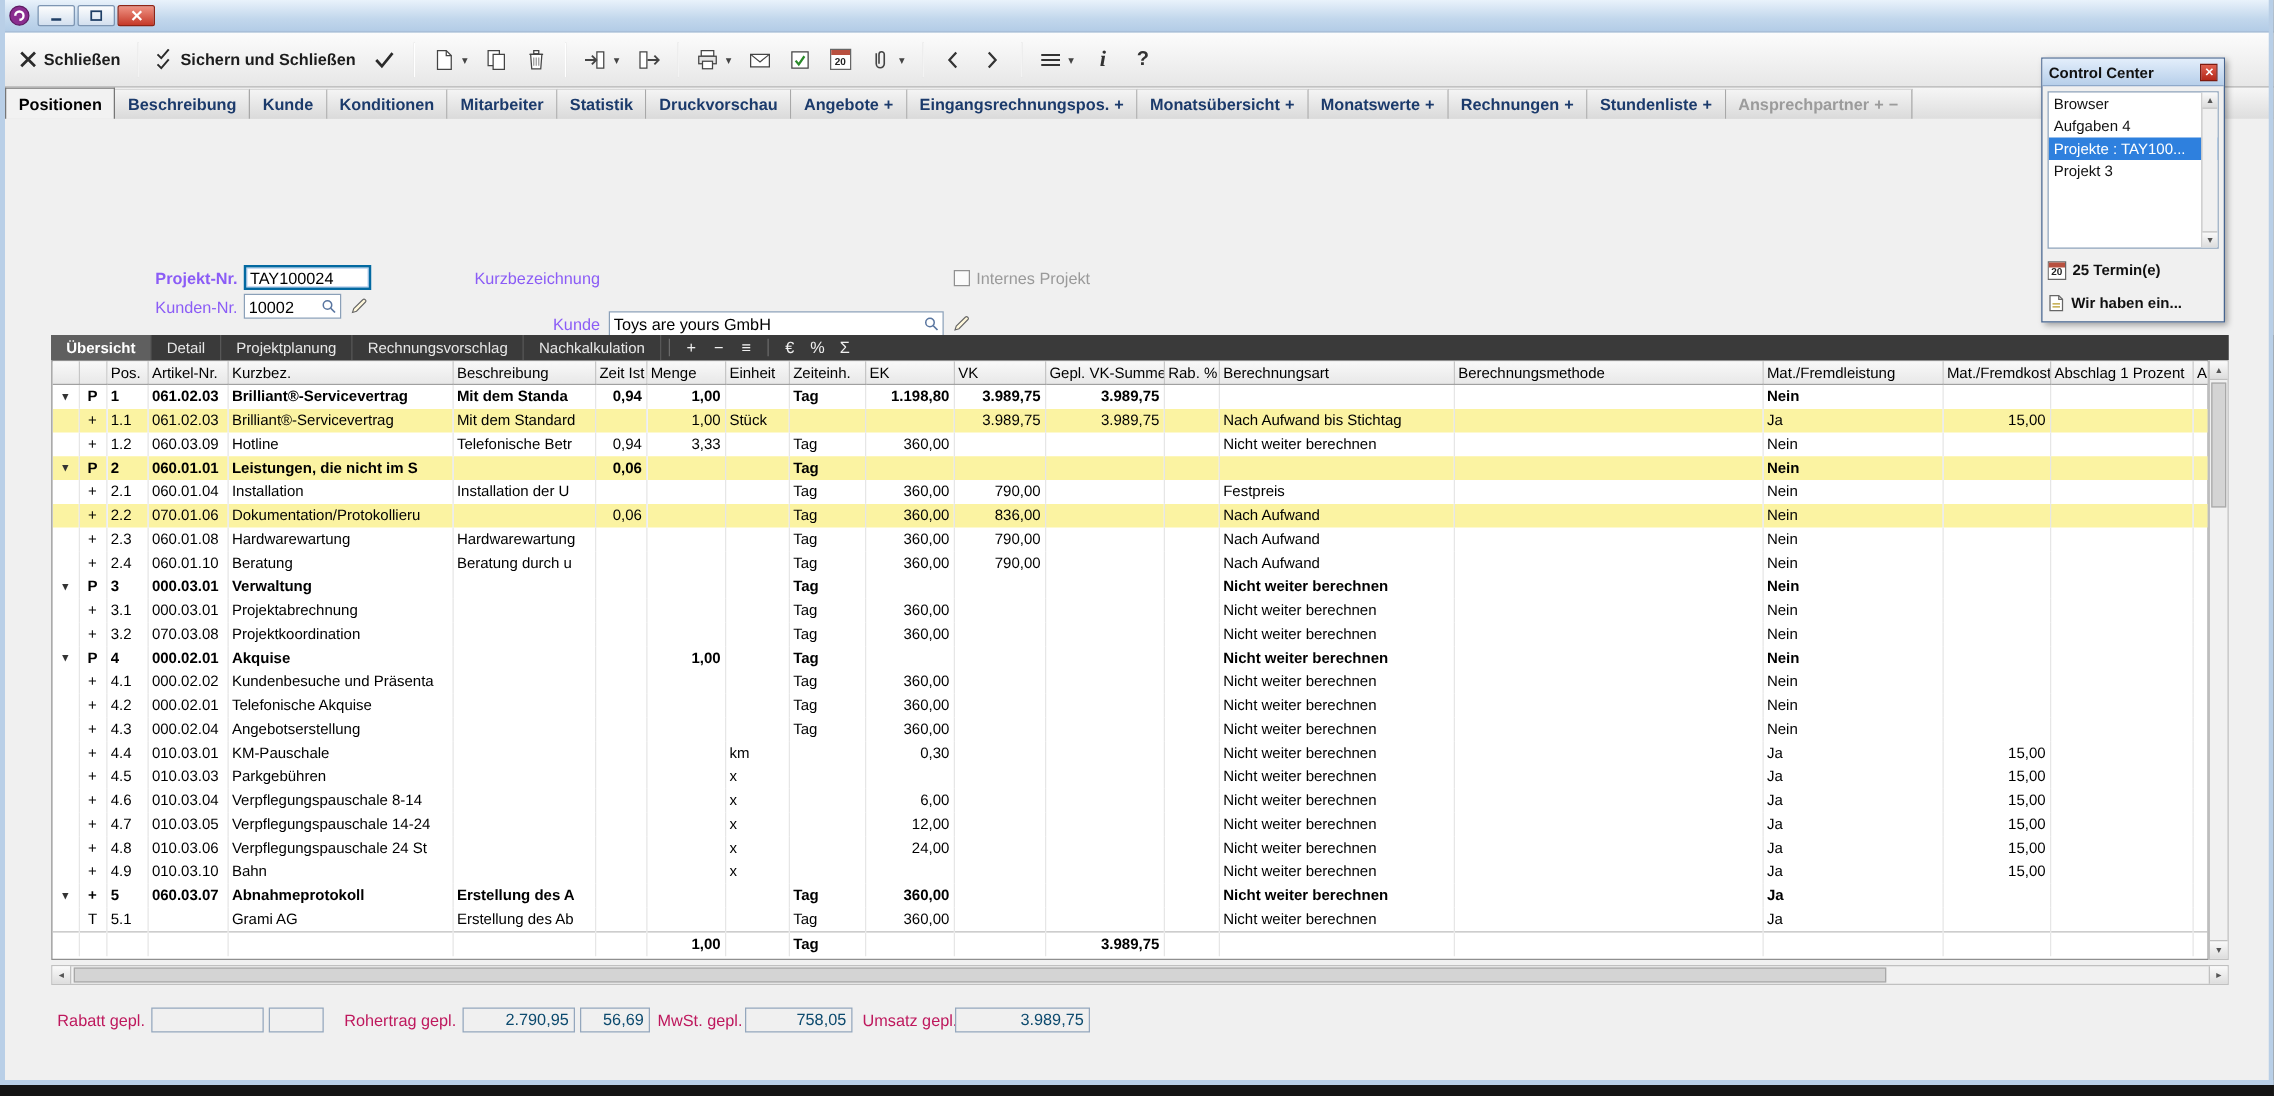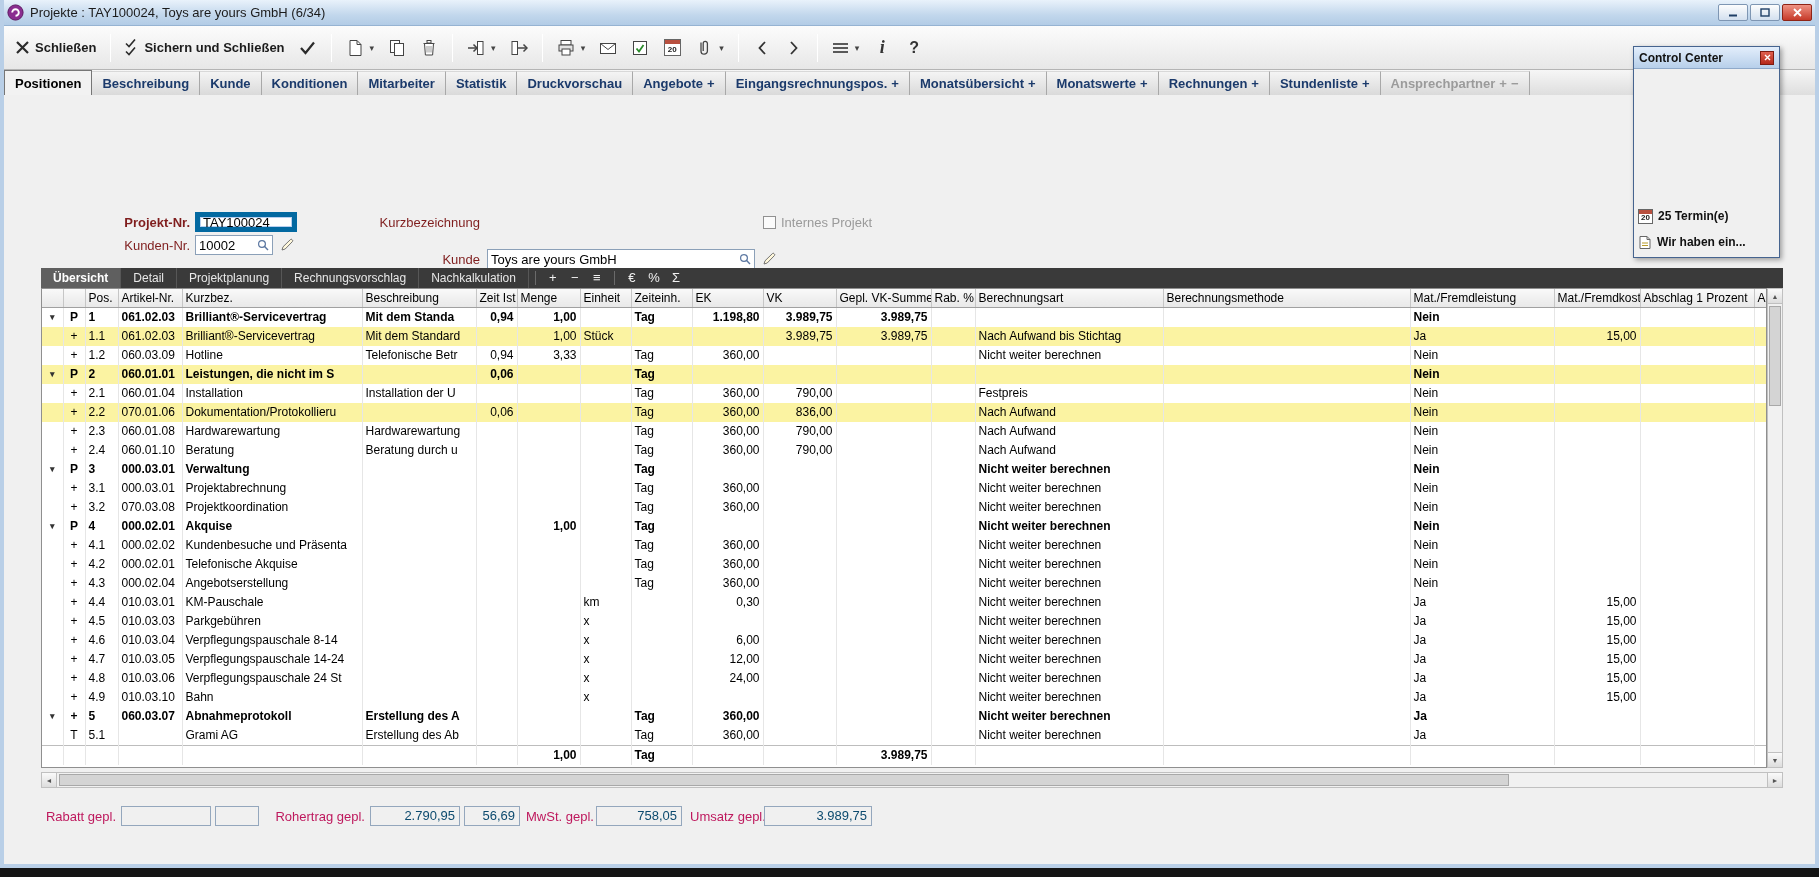--- a/index.html
+++ b/index.html
@@ -44,27 +44,27 @@
   .tab { height:24px; display:flex; align-items:center; gap:4px; padding:0 10px;
     border-right:1px solid #a8a8a8; border-top:1px solid #d8d8d8; background:linear-gradient(#f4f4f4,#dadada); }
   .tab .tlabel { font-size:13px; font-weight:bold; color:#1b3a6b; white-space:nowrap; }
   .tab .tplus { font-size:13px; font-weight:bold; color:#1b3a6b; }
   .tab.active { height:25px; background:#f2f2f2; border:1px solid #767676; border-bottom:none; }
   .tab.active .tlabel { color:#000; }
   .tab.disabled .tlabel, .tab.disabled .tplus { color:#9b9b9b; }
 
   
   .form-area { position:absolute; left:0; top:95px; right:0; height:173px; background:#f0f0f0; }
-  .lbl { position:absolute; height:20px; line-height:20px; font-size:13px; color:#7f1d1d; text-align:right; white-space:nowrap; }
+  .lbl { position:absolute; height:20px; line-height:20px; font-size:13px; color:#8b5cf6; text-align:right; white-space:nowrap; }
   .lbl.bold { font-weight:bold; }
   .lbl.dim { color:#9a9a9a; }
   .box { position:absolute; height:20px; background:#fff; border:1px solid #8ba0b8; display:flex; align-items:center; }
   .box input { border:none; outline:none; flex:1; min-width:0; background:transparent;
     font-family:"Liberation Sans", sans-serif; font-size:13px; padding:0 3px; color:#000; }
-  .box.focusblue { border:5px solid #0369a1; box-shadow:0 0 0 1px #b9d0f0 inset; }
+  .box.focusblue { border:2px solid #0369a1; box-shadow:0 0 0 1px #b9d0f0 inset; }
   .box.gray { background:#f1f1f1; }
   .box.disabled { background:#ececec; border-color:#a8b6c6; }
   .box.area { height:36px; align-items:flex-start; }
   .box.area .areatext { font-size:13px; padding:2px 3px; }
   .combo-btn { width:17px; align-self:stretch; border-left:1px solid #9ab0c6;
     background:linear-gradient(#f5f5f5,#d9d9d9); display:flex; align-items:center; justify-content:center; font-size:9px; color:#333; }
   .field-icon { width:14px; display:flex; align-items:center; justify-content:center; margin-right:2px; }
   .iconbtn { position:absolute; width:19px; height:20px; display:flex; align-items:center; justify-content:center;
     background:transparent; border:none; }
   .calbtn { position:absolute; width:19px; height:20px; display:flex; align-items:center; justify-content:center;
@@ -146,21 +146,20 @@
 
 <div class="window">
 
   <div class="titlebar">
     <span class="app-icon">
       <svg width="17" height="17" viewBox="0 0 17 17">
           <circle cx="8.5" cy="8.5" r="7.6" fill="#8a2d8f" stroke="#5e1a62"></circle>
           <path d="M5.2 8.5a3.3 3.3 0 1 1 3.3 3.3" stroke="#fff" stroke-width="1.9" fill="none"></path>
         </svg>
     </span>
-    <span class="title-text">Projekte : TAY100024, Toys are yours GmbH (6/34)</span>
     <span class="win-controls">
       <span class="wbtn">
           <svg width="10" height="9" viewBox="0 0 10 9">
             <line x1="1" y1="7.5" x2="9" y2="7.5" stroke="#1f3f66" stroke-width="2"></line>
           </svg>
         </span>
       <span class="wbtn">
           <svg width="10" height="9" viewBox="0 0 10 9">
             <rect x="1" y="1" width="8" height="7" fill="none" stroke="#1f3f66" stroke-width="1.4"></rect>
           </svg>
@@ -1126,20 +1125,30 @@
 
   <div class="cc">
     <div class="cc-title">
       <span class="cc-title-text">Control Center</span>
       <span class="cc-close">
           <svg width="7" height="7" viewBox="0 0 7 7">
             <path d="M1 1l5 5M6 1L1 6" stroke="#fff" stroke-width="1.4"></path>
           </svg>
         </span>
     </div>
+    <div class="cc-list">
+      <div class="cc-sb">
+        <span class="sb-arrow">▲</span>
+        <span class="sb-arrow bottom">▼</span>
+      </div>
+    <div class="cc-item">Browser</div>
+        <div class="cc-item">Aufgaben 4</div>
+        <div class="cc-item selected">Projekte : TAY100...</div>
+        <div class="cc-item">Projekt 3</div>
+      </div>
     <div class="cc-row" style="top:158px">
       <span class="mini-cal">
           <span class="mini-cal-top"></span>
           <span class="mini-cal-num">20</span>
         </span>
       <span>25 Termin(e)</span>
     </div>
     <div class="cc-row" style="top:184px">
       <span>
           <svg width="14" height="15" viewBox="0 0 14 15">

